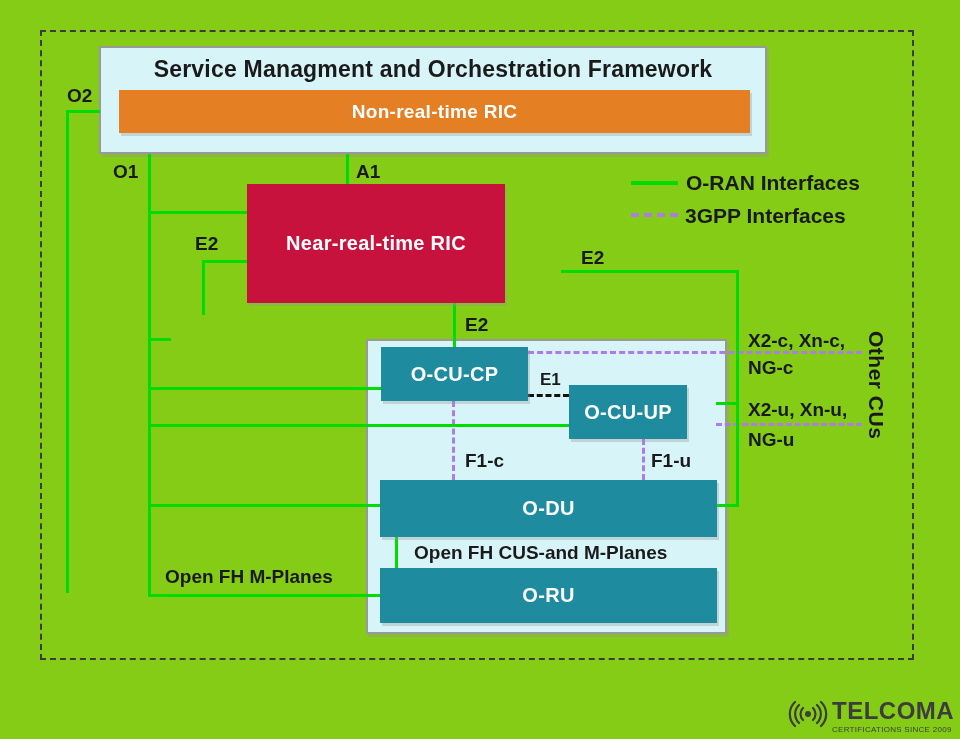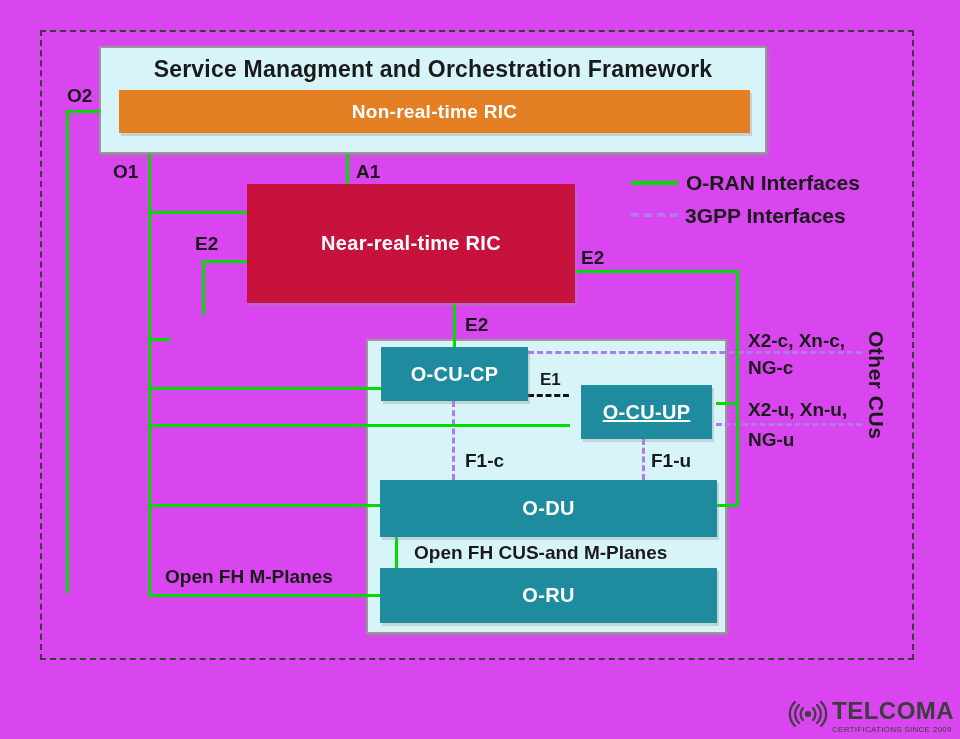--- a/index.html
+++ b/index.html
@@ -1,17 +1,17 @@
 <!DOCTYPE html>
 <html style="--c-cyan: #D7F5F8; --c-box_border: #999999; --c-orange: #E57F24; --c-crimson: #C6123C; --c-teal: #1E8C9E; --c-yellow_green: #C5C013; --c-green: #00DC00; --c-purple: #AE7BE8; --c-ink: #1A1A1A; --c-logo: #3D3D3D;"><head>
 <meta charset="utf-8">
 <style>
   html,body{margin:0;padding:0;background:#fff;}
   .stage{
-    position:relative;width:960px;height:739px;background:#d946ef;
+    position:relative;width:960px;height:739px;background:#84cc16;
     font-family:"Liberation Sans",sans-serif;color:var(--c-ink,#1a1a1a);
     overflow:hidden;
   }
   .outer-border{
     position:absolute;left:40px;top:30px;width:874px;height:630px;
     border:2px dashed #3c3c3c;box-sizing:border-box;
   }
   
   .panel{
     position:absolute;box-sizing:border-box;
@@ -91,27 +91,27 @@
   <div class="lh" style="left:148px;top:424px;width:422px;"></div>
   <div class="lh" style="left:148px;top:504px;width:233px;"></div>
   <div class="lh" style="left:148px;top:594px;width:233px;"></div>
   <div class="lv" style="left:453px;top:303px;height:46px;"></div>
   <div class="lh" style="left:561px;top:270px;width:178px;"></div>
   <div class="lv" style="left:736px;top:270px;height:237px;"></div>
   <div class="lh" style="left:716px;top:504px;width:23px;"></div>
   <div class="lh" style="left:716px;top:402px;width:23px;"></div>
   <div class="lv" style="left:395px;top:537px;height:31px;"></div>
 
-  <div class="node crimson" style="left:247px;top:184px;width:328px;height:119px;">
+  <div class="node crimson" style="left:247px;top:184px;width:258px;height:119px;">
     <span>Near-real-time RIC</span>
   </div>
   <div class="node teal" style="left:381px;top:347px;width:147px;height:54px;">
     <span>O-CU-CP</span>
   </div>
-  <div class="node teal" style="left:581px;top:385px;width:131px;height:54px;text-decoration:underline;">
+  <div class="node teal" style="left:569px;top:385px;width:118px;height:54px;">
     <span>O-CU-UP</span>
   </div>
   <div class="node teal" style="left:380px;top:480px;width:337px;height:57px;">
     <span>O-DU</span>
   </div>
   <div class="node teal" style="left:380px;top:568px;width:337px;height:55px;">
     <span>O-RU</span>
   </div>
 
   <div class="lbl" style="left:67px;top:85px;">O2</div>

